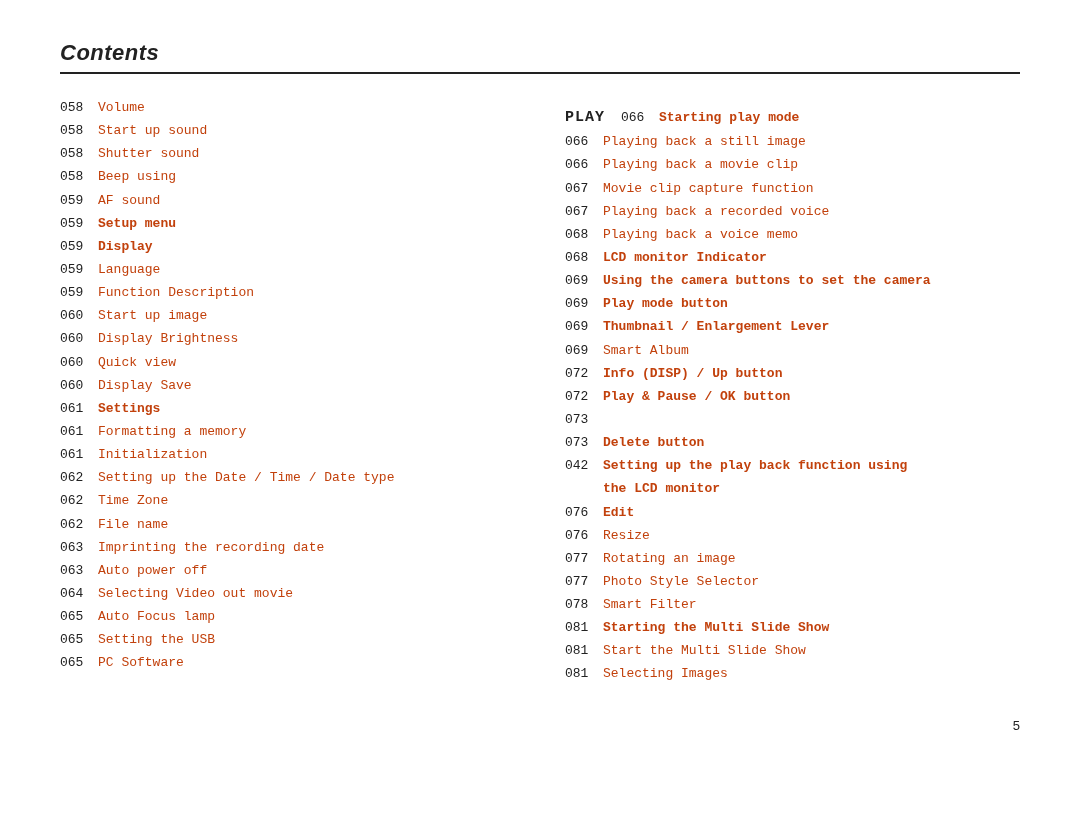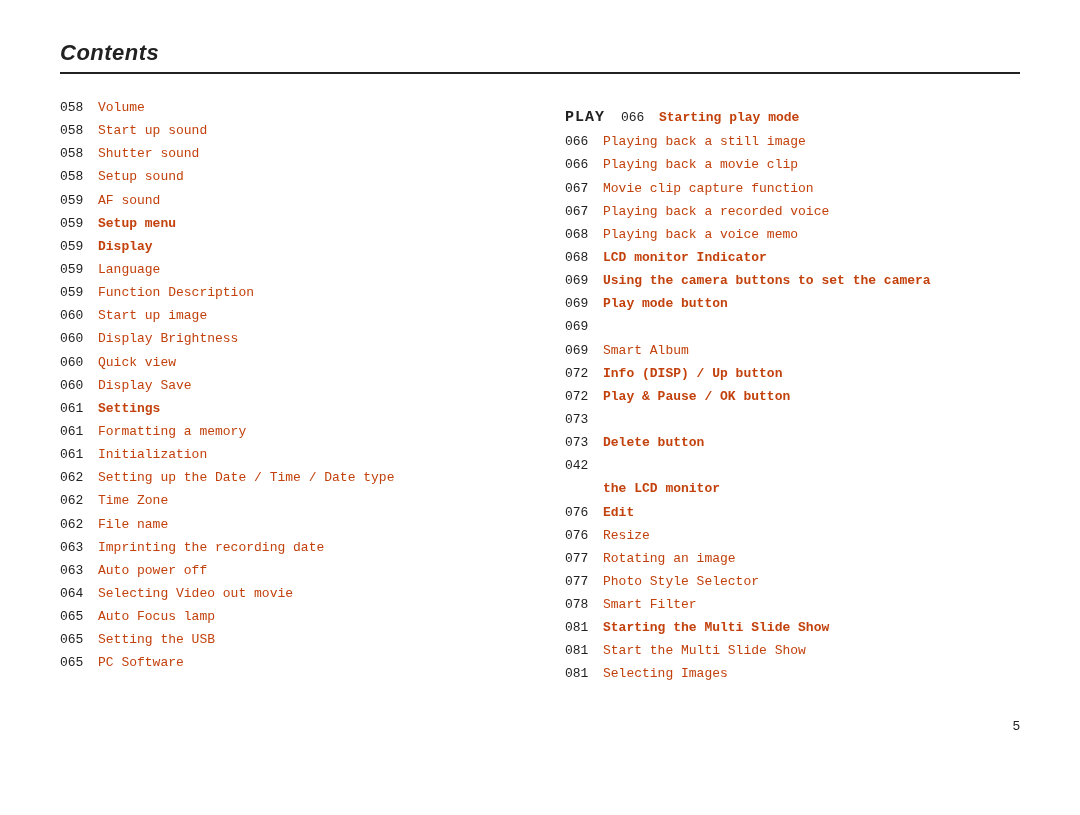--- a/index.html
+++ b/index.html
@@ -88,21 +88,21 @@
       <div class="toc-row">
         <span class="toc-num">058</span>
         <span class="toc-label">Start up sound</span>
       </div>
       <div class="toc-row">
         <span class="toc-num">058</span>
         <span class="toc-label">Shutter sound</span>
       </div>
       <div class="toc-row">
         <span class="toc-num">058</span>
-        <span class="toc-label">Setup sound</span>
+        <span class="toc-label">Beep using</span>
       </div>
       <div class="toc-row">
         <span class="toc-num">059</span>
         <span class="toc-label">AF sound</span>
       </div>
       <div class="toc-row">
         <span class="toc-num">059</span>
         <span class="toc-label bold">Setup menu</span>
       </div>
       <div class="toc-row">
@@ -224,20 +224,21 @@
         <span class="toc-label bold">Using the camera buttons to set the camera</span>
       </div>
       <div class="toc-row">
         <span style="min-width: 0px;"></span>
         <span class="toc-num">069</span>
         <span class="toc-label bold">Play mode button</span>
       </div>
       <div class="toc-row">
         <span style="min-width: 0px;"></span>
         <span class="toc-num">069</span>
+        <span class="toc-label bold">Thumbnail / Enlargement Lever</span>
       </div>
       <div class="toc-row">
         <span style="min-width: 0px;"></span>
         <span class="toc-num">069</span>
         <span class="toc-label">Smart Album</span>
       </div>
       <div class="toc-row">
         <span style="min-width: 0px;"></span>
         <span class="toc-num">072</span>
         <span class="toc-label bold">Info (DISP) / Up button</span>
@@ -252,20 +253,21 @@
         <span class="toc-num">073</span>
       </div>
       <div class="toc-row">
         <span style="min-width: 0px;"></span>
         <span class="toc-num">073</span>
         <span class="toc-label bold">Delete button</span>
       </div>
       <div class="toc-row">
         <span style="min-width: 0px;"></span>
         <span class="toc-num">042</span>
+        <span class="toc-label bold">Setting up the play back function using</span>
       </div>
       <div class="toc-row">
         <span style="min-width: 0px;"></span>
         <span class="toc-num"></span>
         <span class="toc-label bold">the LCD monitor</span>
       </div>
       <div class="toc-row">
         <span style="min-width: 0px;"></span>
         <span class="toc-num">076</span>
         <span class="toc-label bold">Edit</span>

